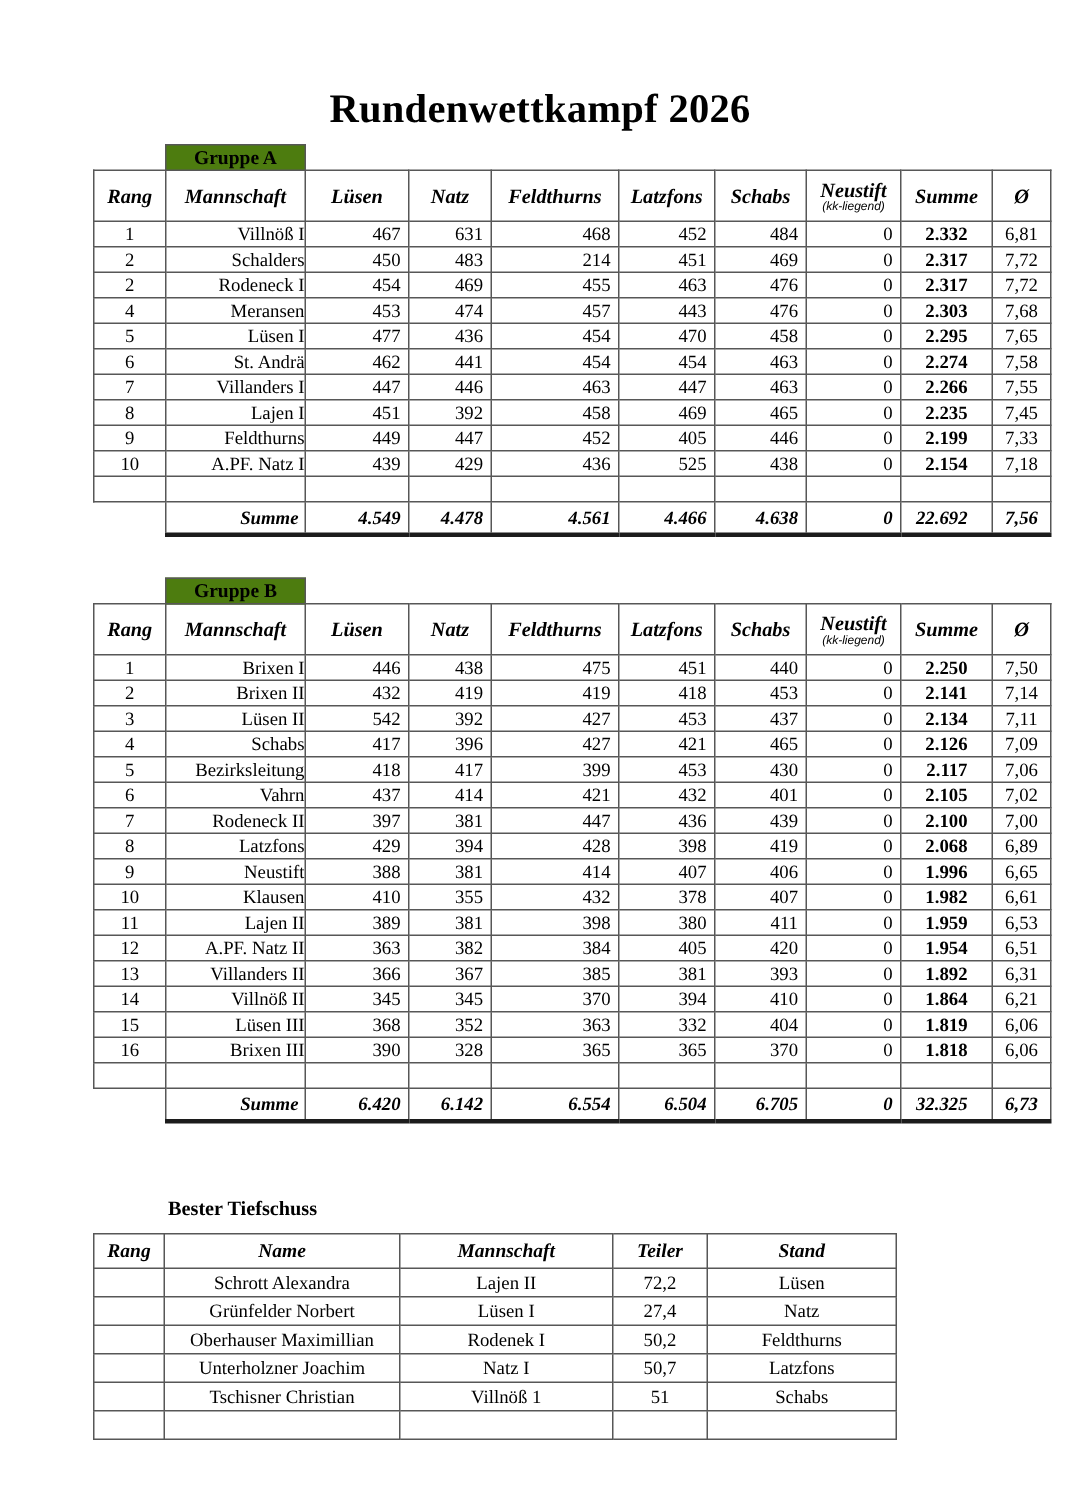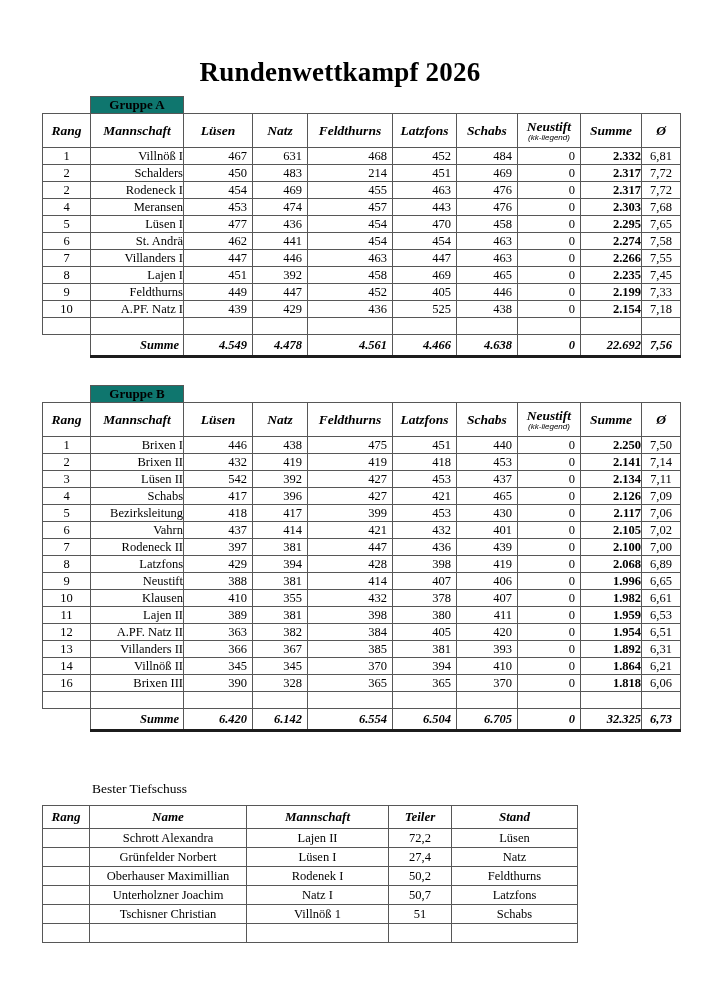--- a/index.html
+++ b/index.html
@@ -1,54 +1,54 @@
 <!DOCTYPE html>
 <html><head>
 <meta charset="utf-8">
 <style>
   html,body{margin:0;padding:0}
   body{
     width:715px;height:1000px;overflow:hidden;position:relative;
     background:#ffffff;color:#000;
     font-family:"Liberation Serif", serif;
   }
-  .doc{margin-left:42px;width:638px}
+  .doc{margin-left:62px;width:638px}
 
   h1.title{
     margin:56px 0 0 0;width:596px;text-align:center;
     font-size:27px;line-height:32px;font-weight:bold;letter-spacing:.2px;
   }
 
   .grp-label{
     width:94px;height:18px;margin-left:48px;margin-top:8px;
-    border:1px solid #575757;background:#0f766e;position:relative;z-index:2;
+    border:1px solid #575757;background:#4d7c0f;position:relative;z-index:2;
     font-weight:bold;font-size:13px;line-height:16px;text-align:center;
     box-sizing:border-box;
   }
   .grp-label.second{margin-top:27px}
 
   table{border-collapse:collapse;table-layout:fixed}
   .grp{width:638px;font-size:12.5px;margin-top:-1px;position:relative;z-index:1}
   .grp th,.grp td{border:1px solid #575757;padding:0;overflow:hidden;white-space:nowrap}
   .grp thead th{height:33px;font-weight:bold;font-style:italic;font-size:13.5px;text-align:center;vertical-align:middle}
   .grp .sub{display:block;font-family:"Liberation Sans",sans-serif;font-style:italic;font-weight:normal;font-size:8px;line-height:8px;margin-top:-1px}
   .grp tbody td{height:16px;line-height:15px;vertical-align:middle}
   .grp col.c0{width:48px}.grp col.c1{width:93px}.grp col.c2{width:69px}.grp col.c3{width:55px}
   .grp col.c4{width:85px}.grp col.c5{width:64px}.grp col.c6{width:61px}.grp col.c7{width:63px}
   .grp col.c8{width:61px}.grp col.c9{width:39px}
   .grp td.a-rang{text-align:center}
   .grp td.a-name{text-align:right;padding-left:4px}
   .grp td.a-score{text-align:right;padding-right:5px}
-  .grp td.a-summe{text-align:right;padding-right:0;font-weight:bold}
+  .grp td.a-summe{text-align:right;padding-right:16px;font-weight:bold}
   .grp td.a-avg{text-align:center}
   .grp tr.sumrow td{height:20px;line-height:19px;font-weight:bold;font-style:italic;border-bottom:3px solid #1c1c1c}
   .grp tr.sumrow td.blank{border:none;background:transparent}
   .grp tr.sumrow td.sumlabel{text-align:right;padding-right:4px}
 
-  .tief-title{margin:49px 0 0 50px;font-weight:normal;font-size:13.5px;line-height:16px}
+  .tief-title{margin:49px 0 0 50px;font-weight:bold;font-size:13.5px;line-height:16px}
   .tief{width:535px;font-size:12.5px;margin-top:8px}
   .tief th,.tief td{border:1px solid #575757;padding:0;text-align:center;white-space:nowrap;overflow:hidden;vertical-align:middle}
   .tief thead th{height:22px;font-weight:bold;font-style:italic;font-size:13px}
   .tief tbody td{height:18px;line-height:17px}
   .tief col.t0{width:47px}.tief col.t1{width:157px}.tief col.t2{width:142px}
   .tief col.t3{width:63px}.tief col.t4{width:126px}
 </style>
 </head>
 <body>
 
@@ -426,20 +426,32 @@
             <td class="a-score">345</td>
             <td class="a-score">345</td>
             <td class="a-score">370</td>
             <td class="a-score">394</td>
             <td class="a-score">410</td>
             <td class="a-score">0</td>
             <td class="a-summe">1.864</td>
             <td class="a-avg">6,21</td>
           </tr>
           <tr>
+            <td class="a-rang">15</td>
+            <td class="a-name">Lüsen III</td>
+            <td class="a-score">368</td>
+            <td class="a-score">352</td>
+            <td class="a-score">363</td>
+            <td class="a-score">332</td>
+            <td class="a-score">404</td>
+            <td class="a-score">0</td>
+            <td class="a-summe">1.819</td>
+            <td class="a-avg">6,06</td>
+          </tr>
+          <tr>
             <td class="a-rang">16</td>
             <td class="a-name">Brixen III</td>
             <td class="a-score">390</td>
             <td class="a-score">328</td>
             <td class="a-score">365</td>
             <td class="a-score">365</td>
             <td class="a-score">370</td>
             <td class="a-score">0</td>
             <td class="a-summe">1.818</td>
             <td class="a-avg">6,06</td>

